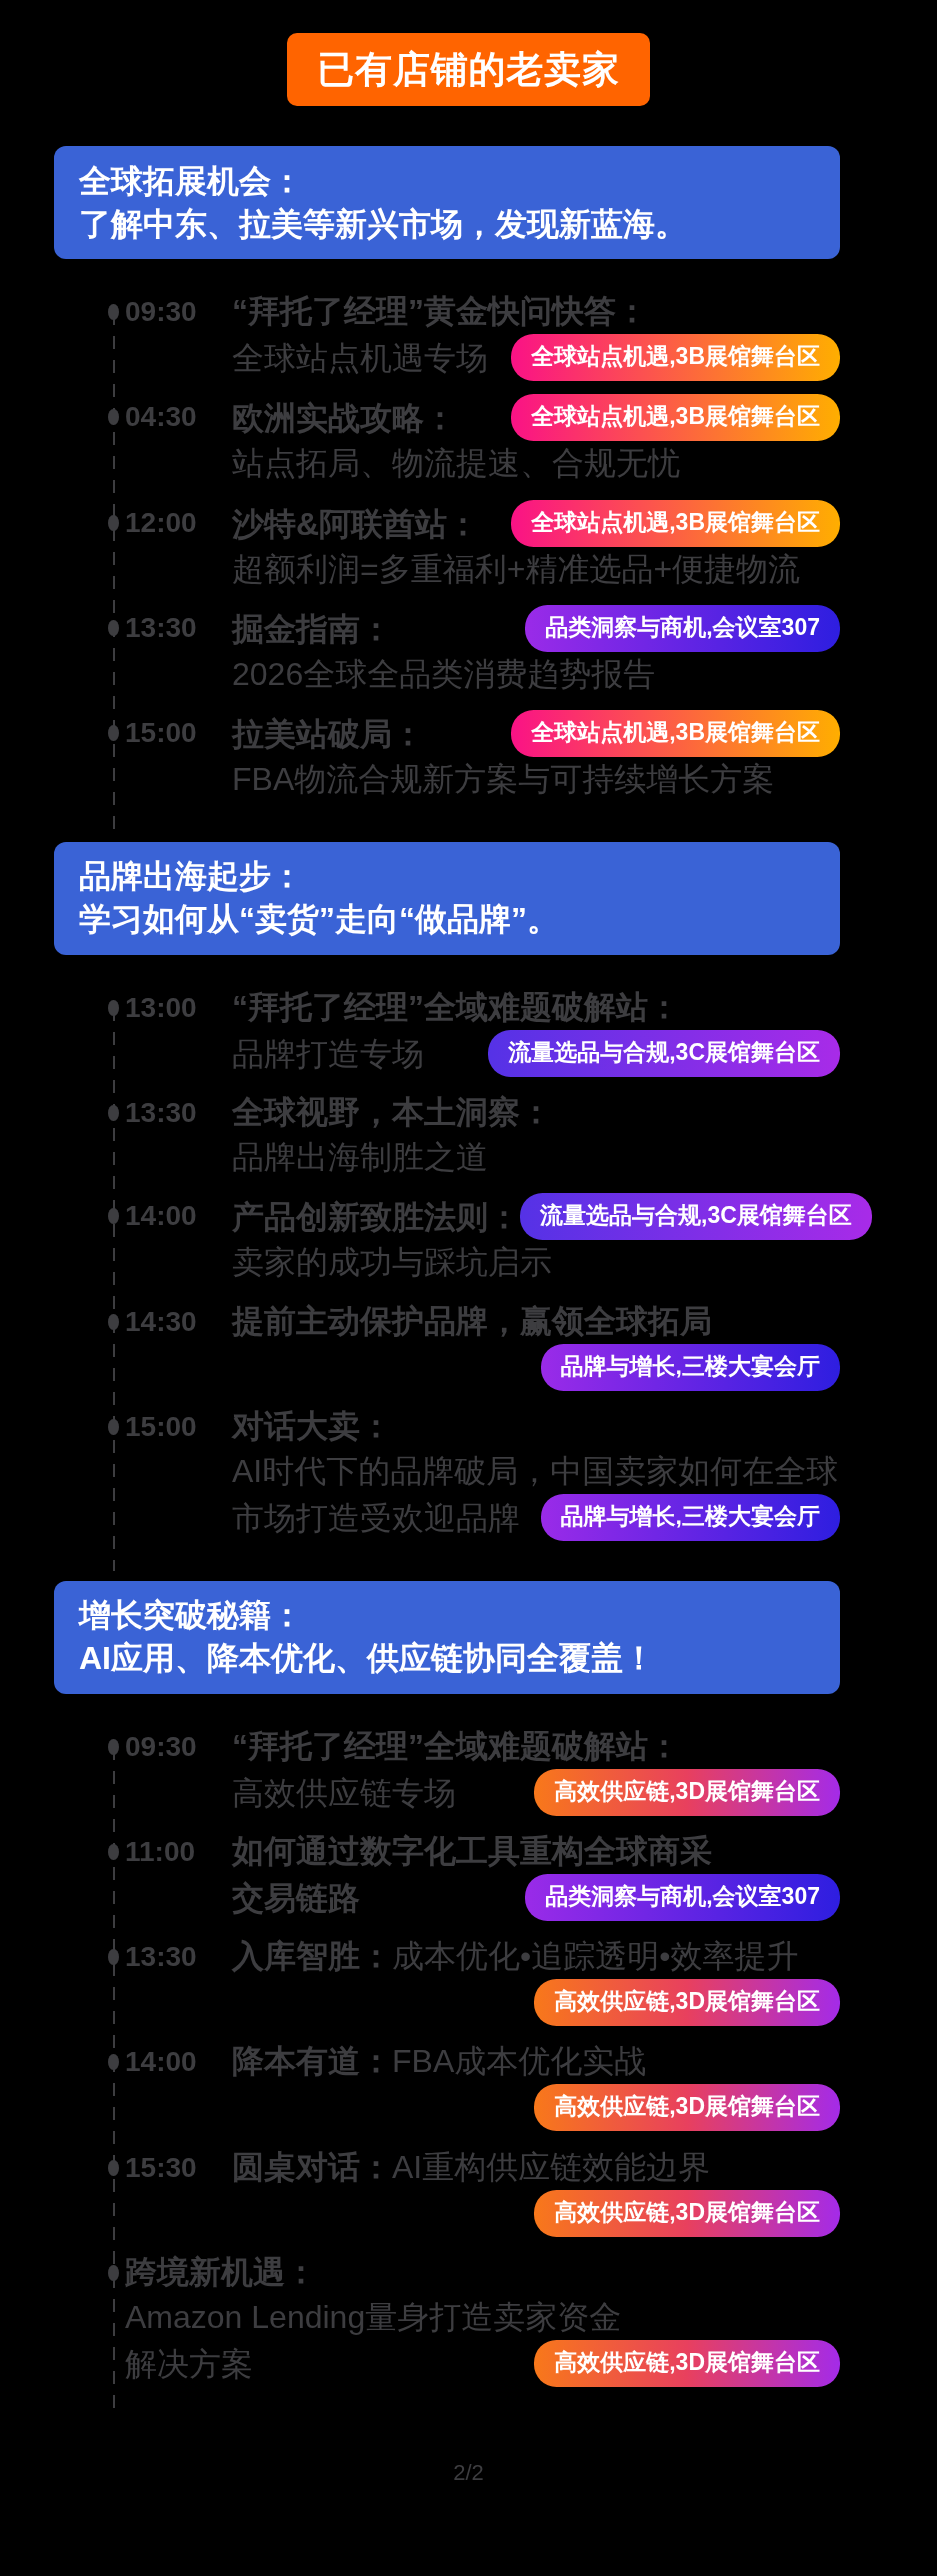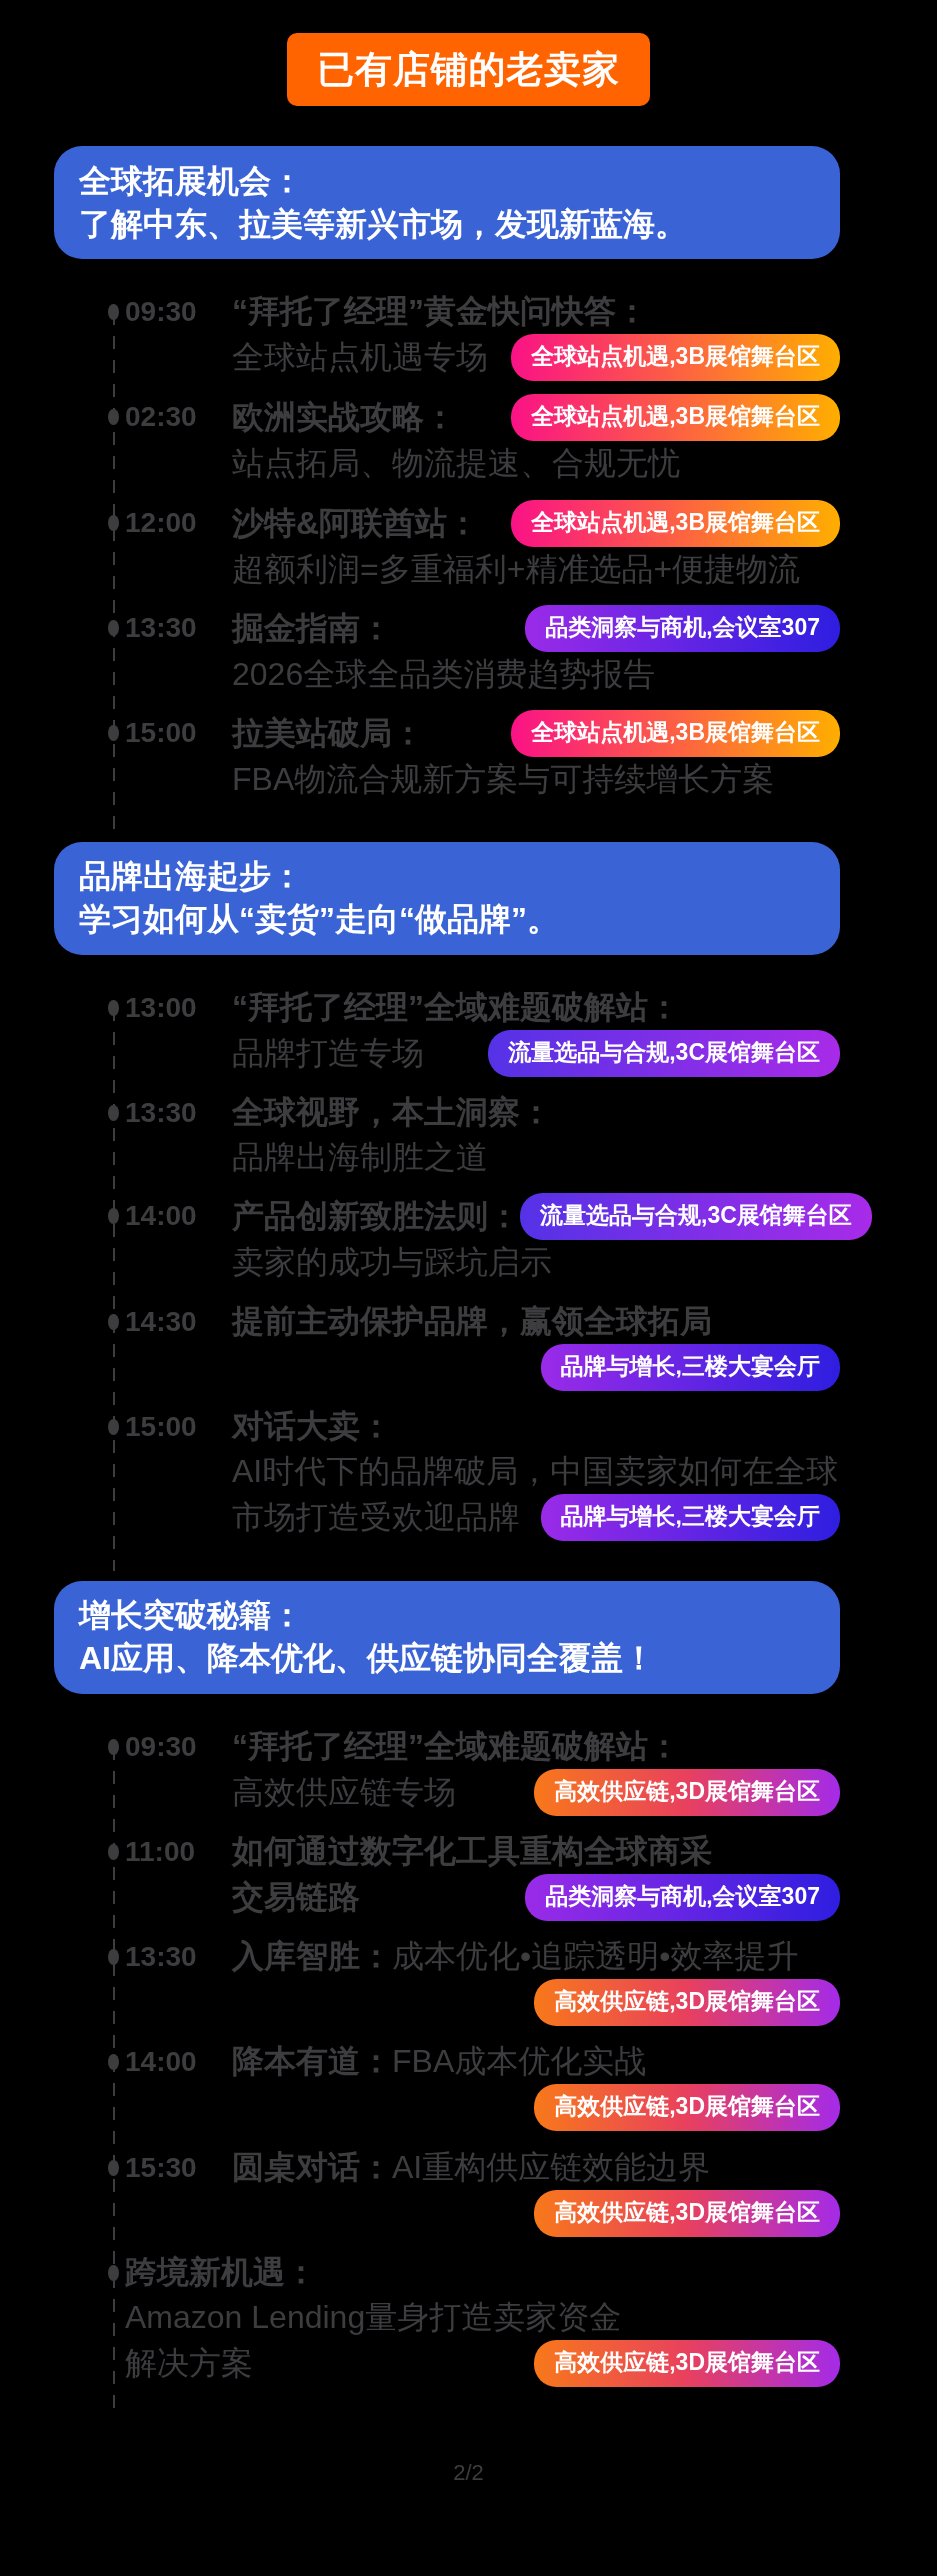--- a/index.html
+++ b/index.html
@@ -11,37 +11,37 @@
   }
   .badge{
     margin:33px auto 8px;width:fit-content;
     background:var(--badge-bg,#ff6400);color:#fff;
     font-size:37px;font-weight:700;letter-spacing:0.8px;
     padding:11.7px 30px;border-radius:10px;
   }
   .banner{
     margin:40px 97px 0 54px;
     background:var(--banner-bg,#3a63d6);
-    border-radius:28px;padding:13.3px 25px;
+    border-radius:12px;padding:13.3px 25px;
     color:#fff;font-size:32px;font-weight:700;line-height:43px;
   }
   .timeline{position:relative;margin:30px 97px 0 102px;}
   .tl-line{
     position:absolute;left:10.8px;top:23px;width:2.5px;height:calc(100% + 6.7px);
     background:repeating-linear-gradient(180deg,var(--line,#3d3d40) 0 13.3px,transparent 13.3px 24px);
   }
   .item{position:relative;display:flex;margin-bottom:13.3px;padding-left:23px;}
   .item:last-child{margin-bottom:0;}
   .dot{
     position:absolute;left:5.8px;top:15px;width:10.8px;height:16px;
     border-radius:50%;background:var(--line,#3d3d40);
   }
   .time{flex:0 0 107px;width:107px;font-size:28px;font-weight:700;color:var(--text,#3d3d40);line-height:45px;}
   .rows{flex:1;min-width:0;}
-  .row{display:flex;align-items:center;min-height:45px;}
+  .row{display:flex;align-items:flex-end;min-height:45px;}
   .row-text{font-size:32px;color:var(--text,#3d3d40);line-height:45px;white-space:nowrap;}
   .row-text .b{font-weight:700;}
   .row-text .r{font-weight:400;}
   .pill{
     margin-left:auto;flex:0 0 auto;
     height:47px;line-height:45px;border-radius:22.5px;padding:0 20px;
     color:#fff;font-size:23px;font-weight:700;white-space:nowrap;
   }
   .footer{margin-top:73px;text-align:center;font-size:22px;color:var(--text,#3d3d40);font-weight:400;}
 </style>
@@ -66,21 +66,21 @@
               <div class="row-text"><span class="b">“拜托了经理”黄金快问快答：</span></div>
             </div>
             <div class="row">
               <div class="row-text"><span class="r">全球站点机遇专场</span></div>
               <span class="pill" style="background: linear-gradient(90deg, rgb(250, 18, 134), rgb(255, 174, 0)); color: rgb(255, 255, 255);">全球站点机遇,3B展馆舞台区</span>
             </div>
           </div>
         </div>
         <div class="item">
           <span class="dot"></span>
-          <div class="time">02:30</div>
+          <div class="time">04:30</div>
           <div class="rows">
             <div class="row">
               <div class="row-text"><span class="b">欧洲实战攻略：</span></div>
               <span class="pill" style="background: linear-gradient(90deg, rgb(250, 18, 134), rgb(255, 174, 0)); color: rgb(255, 255, 255);">全球站点机遇,3B展馆舞台区</span>
             </div>
             <div class="row">
               <div class="row-text"><span class="r">站点拓局、物流提速、合规无忧</span></div>
             </div>
           </div>
         </div>

